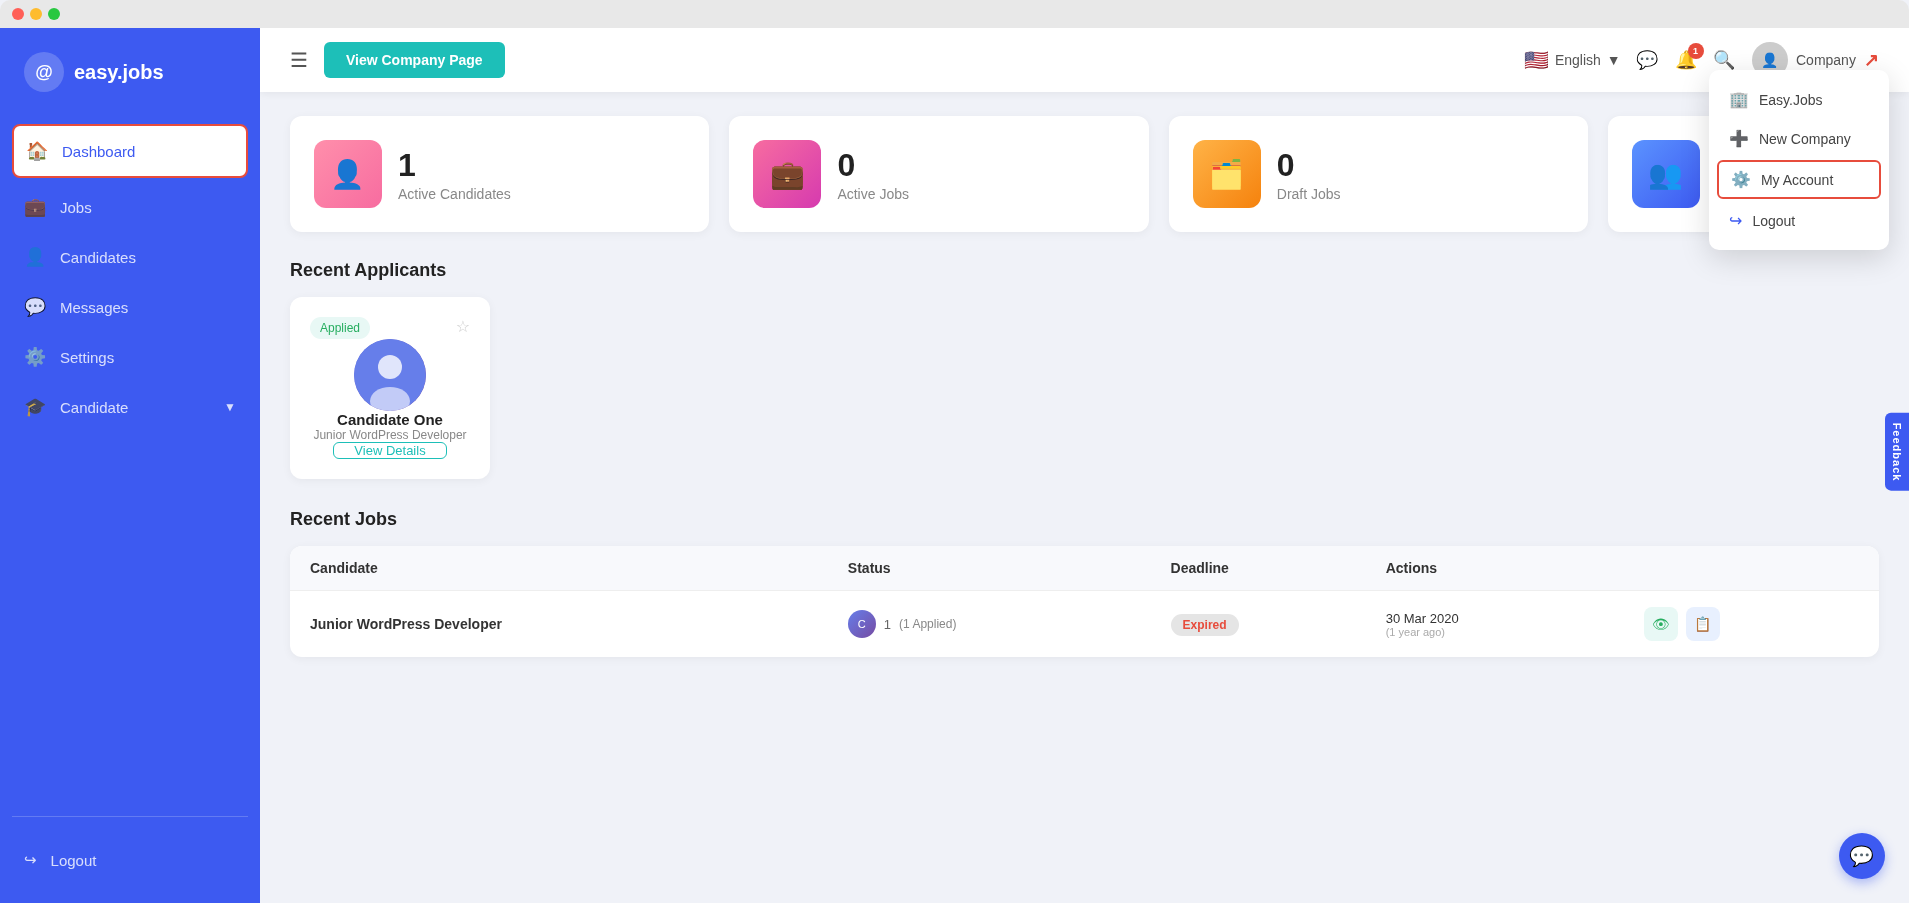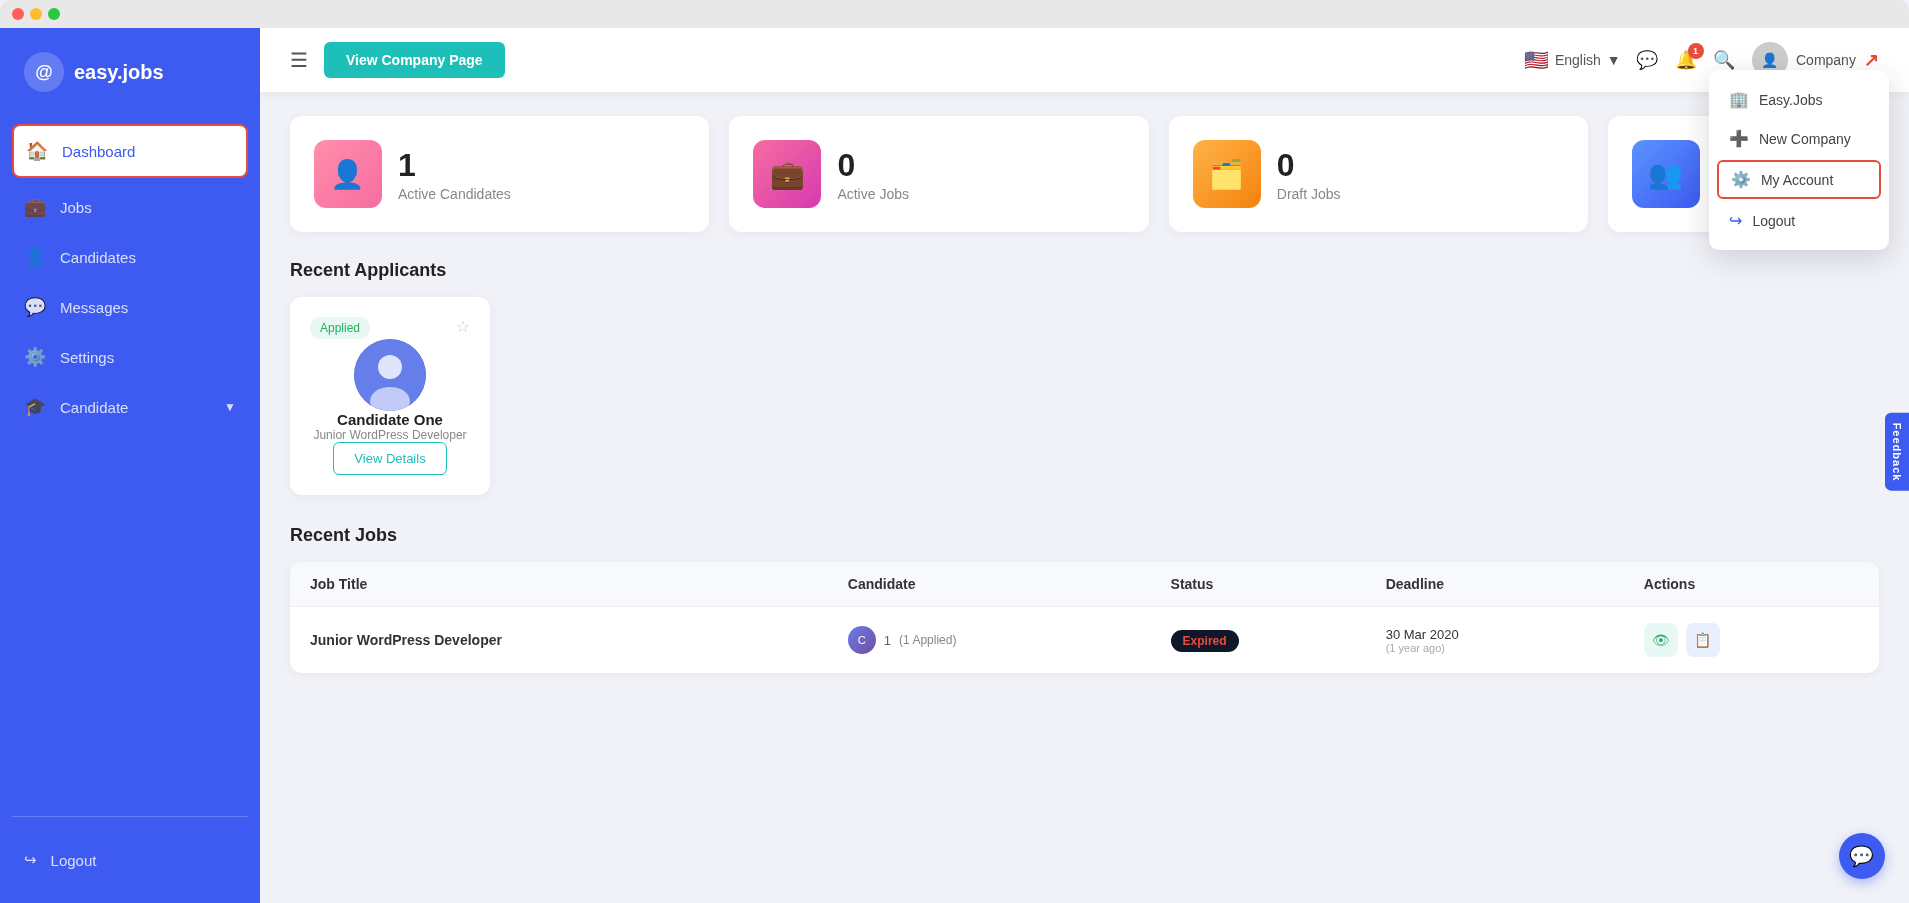--- a/index.html
+++ b/index.html
@@ -166,21 +166,21 @@
     .candidate-avatar {
       width: 72px; height: 72px; border-radius: 50%;
       background: linear-gradient(135deg, #667eea, #764ba2);
       display: flex; align-items: center; justify-content: center;
       font-size: 28px; color: white; overflow: hidden;
     }
     .candidate-name { font-size: 15px; font-weight: 700; color: #222; text-align: center; }
     .candidate-role { font-size: 12px; color: #888; }
     .btn-view-details {
       background: none; border: 1px solid #1dbfb8;
-      color: #1dbfb8; padding: 8px 20px;
+      color: #1dbfb8; padding: 0 20px;
       border-radius: 6px; font-size: 13px; cursor: pointer;
     }
 
     
     .jobs-section {}
     .jobs-table { background: white; border-radius: 12px; overflow: hidden; box-shadow: 0 2px 10px rgba(0,0,0,0.05); }
     .table-header {
       display: grid; grid-template-columns: 2.5fr 1.5fr 1fr 1.2fr 1fr;
       background: #f8f9fc;
       padding: 14px 20px;
@@ -190,21 +190,21 @@
     .table-row {
       display: grid; grid-template-columns: 2.5fr 1.5fr 1fr 1.2fr 1fr;
       padding: 16px 20px;
       border-bottom: 1px solid #f0f0f0;
       align-items: center;
     }
     .table-row:last-child { border-bottom: none; }
     .job-title-cell { font-size: 14px; font-weight: 600; color: #333; }
     .applicants-cell { display: flex; align-items: center; gap: 8px; font-size: 13px; color: #666; }
     .applicant-thumb { width: 28px; height: 28px; border-radius: 50%; background: linear-gradient(135deg, #667eea, #764ba2); display: flex; align-items: center; justify-content: center; font-size: 11px; color: white; }
-    .status-badge-expired { background: #0f172a; color: #e74c3c; padding: 4px 12px; border-radius: 12px; font-size: 12px; font-weight: 600; }
+    .status-badge-expired { background: #e5e5e5; color: #e74c3c; padding: 4px 12px; border-radius: 12px; font-size: 12px; font-weight: 600; }
     .status-applied { color: #888; font-size: 12px; }
     .deadline-cell { font-size: 13px; color: #333; }
     .deadline-sub { font-size: 11px; color: #aaa; }
     .actions-cell { display: flex; gap: 8px; }
     .action-btn { width: 34px; height: 34px; border-radius: 8px; border: none; cursor: pointer; display: flex; align-items: center; justify-content: center; font-size: 14px; }
     .action-view { background: #e8f8f5; color: #27ae60; }
     .action-copy { background: #e8f0fe; color: #3d5af1; }
 
     
     .feedback-tab {
@@ -387,21 +387,20 @@
           <div class="candidate-name">Candidate One</div>
           <div class="candidate-role">Junior WordPress Developer</div>
           <button class="btn-view-details">View Details</button>
         </div>
       </div>
 
       <div class="jobs-section">
         <h2 class="section-title">Recent Jobs</h2>
         <div class="jobs-table">
           <div class="table-header">
-            <span>Job Title</span>
             <span>Candidate</span>
             <span>Status</span>
             <span>Deadline</span>
             <span>Actions</span>
           </div>
           <div class="table-row">
             <div class="job-title-cell">Junior WordPress Developer</div>
             <div class="applicants-cell">
               <div class="applicant-thumb">C</div>
               <span>1</span>

